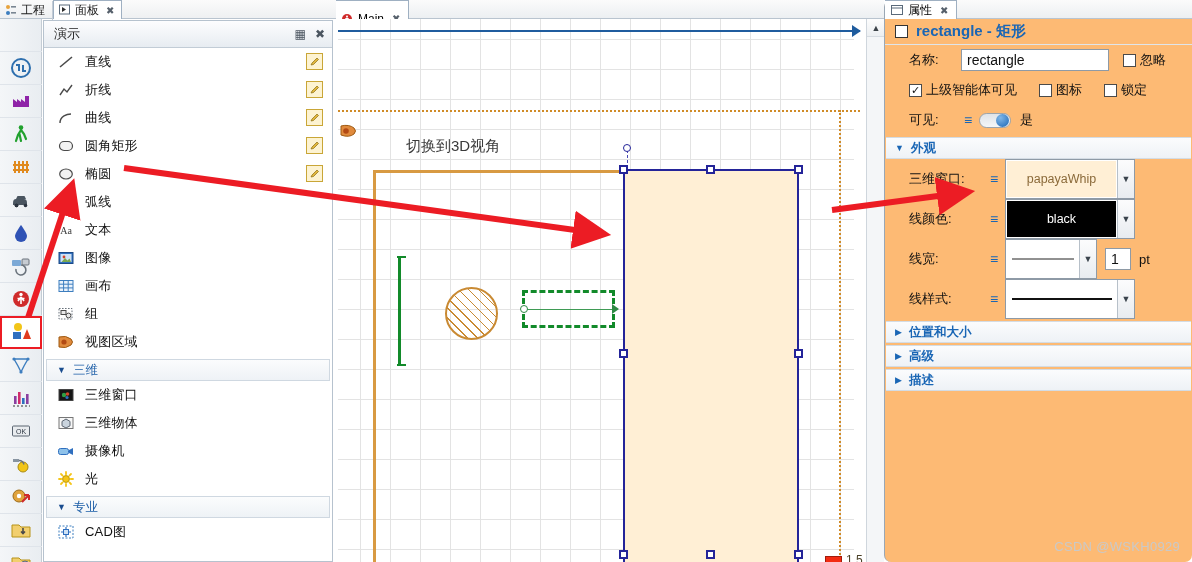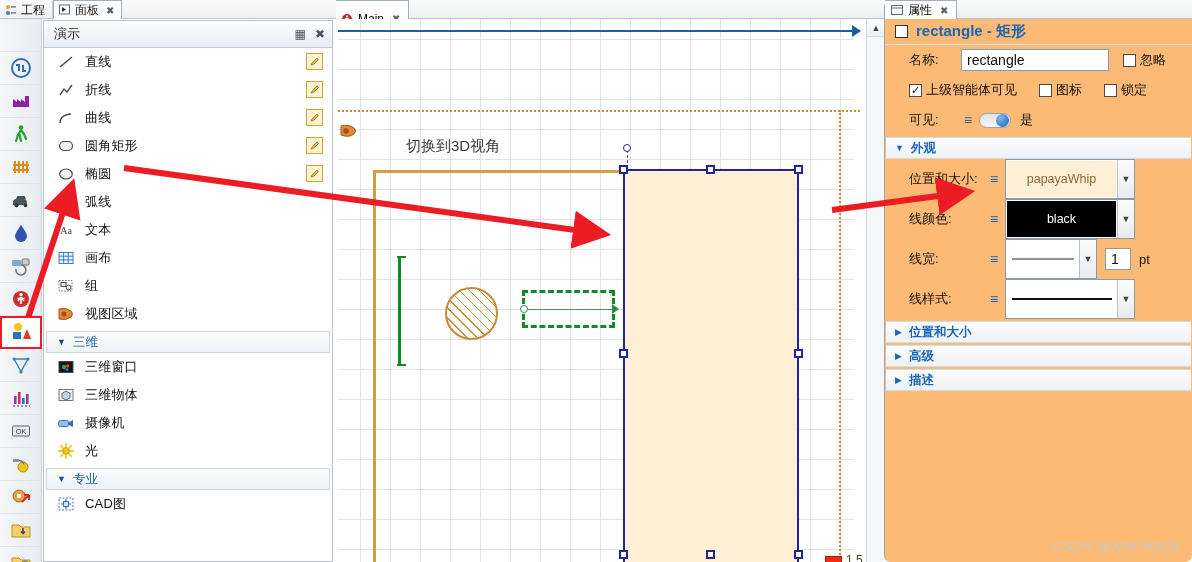--- a/index.html
+++ b/index.html
@@ -559,20 +559,31 @@
 
       <div class="pal-item">
         <span class="pi-ico">
           <svg width="18" height="14" viewBox="0 0 18 14">
               <text x="9" y="11" font-size="10" text-anchor="middle" fill="#3a3a3a" font-family="Liberation Serif">Aa</text>
             </svg>
         </span>
         <span class="pi-label">文本</span>
       </div>
 
+      <div class="pal-item">
+        <span class="pi-ico">
+          <svg width="16" height="14" viewBox="0 0 16 14">
+            <rect x="1" y="1.5" width="14" height="11" fill="#2f6fbf" stroke="#1c4a86"></rect>
+            <rect x="2.5" y="3" width="11" height="8" fill="#cfe2f5"></rect>
+            <circle cx="6" cy="6" r="1.4" fill="#d2452b"></circle>
+            <path d="M3.5 11 L7 7 L9.5 9.5 L11.5 7.5 L13 11 Z" fill="#7aa84f"></path>
+          </svg>
+        </span>
+        <span class="pi-label">图像</span>
+      </div>
 
       <div class="pal-item">
         <span class="pi-ico">
           <svg width="16" height="14" viewBox="0 0 16 14">
             <rect x="1" y="1.5" width="14" height="11" fill="#eaf2fb" stroke="#3d7ebf"></rect>
             <path d="M5.6 1.5 v11 M10.2 1.5 v11 M1 5.2 h14 M1 8.9 h14" stroke="#3d7ebf" stroke-width="1"></path>
           </svg>
         </span>
         <span class="pi-label">画布</span>
       </div>
@@ -772,21 +783,21 @@
         </span>
       <span class="prop-label" style="margin-left:9px;">是</span>
     </div>
 
     <div class="sec-header">
       <span class="caret">▼</span>
       <span>外观</span>
     </div>
 
     <div class="prop-row" style="min-height:35px;">
-      <span class="prop-label" style="width:74px;">位置和大小:</span>
+      <span class="prop-label" style="width:74px;">三维窗口:</span>
       <span class="eq-ico">≡</span>
       <span class="combo" style="width:130px;">
         <span class="swatch" style="background:#ffefd5; color:#8b6a3a;">papayaWhip</span>
         <span class="cbtn">▼</span>
       </span>
     </div>
 
     <div class="prop-row" style="min-height:35px;">
       <span class="prop-label" style="width:74px;">线颜色:</span>
       <span class="eq-ico">≡</span>

